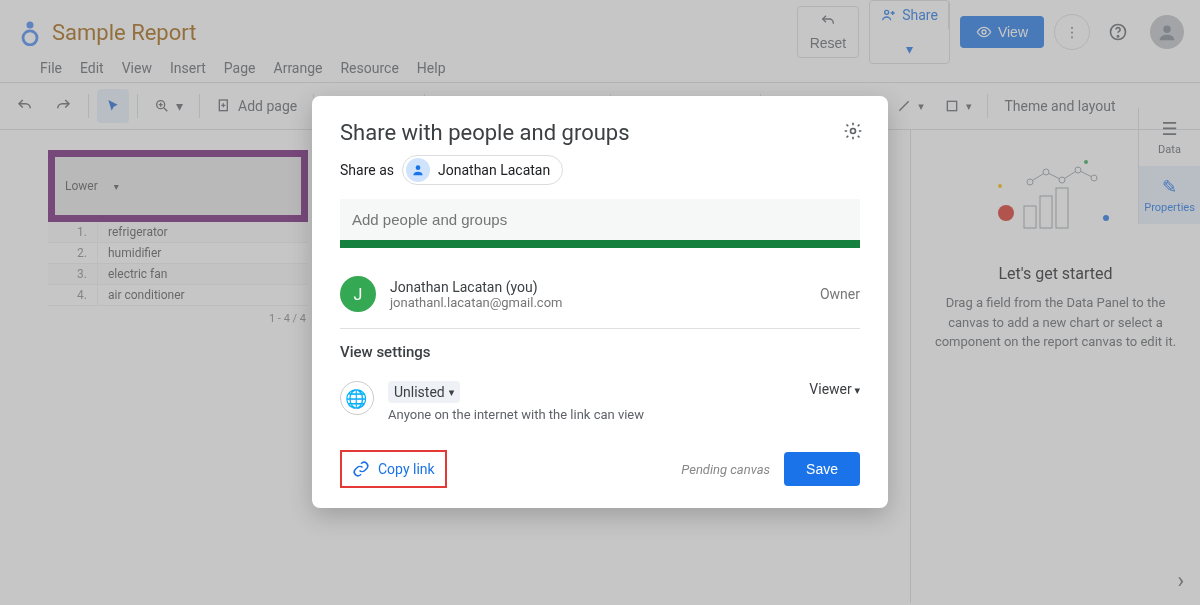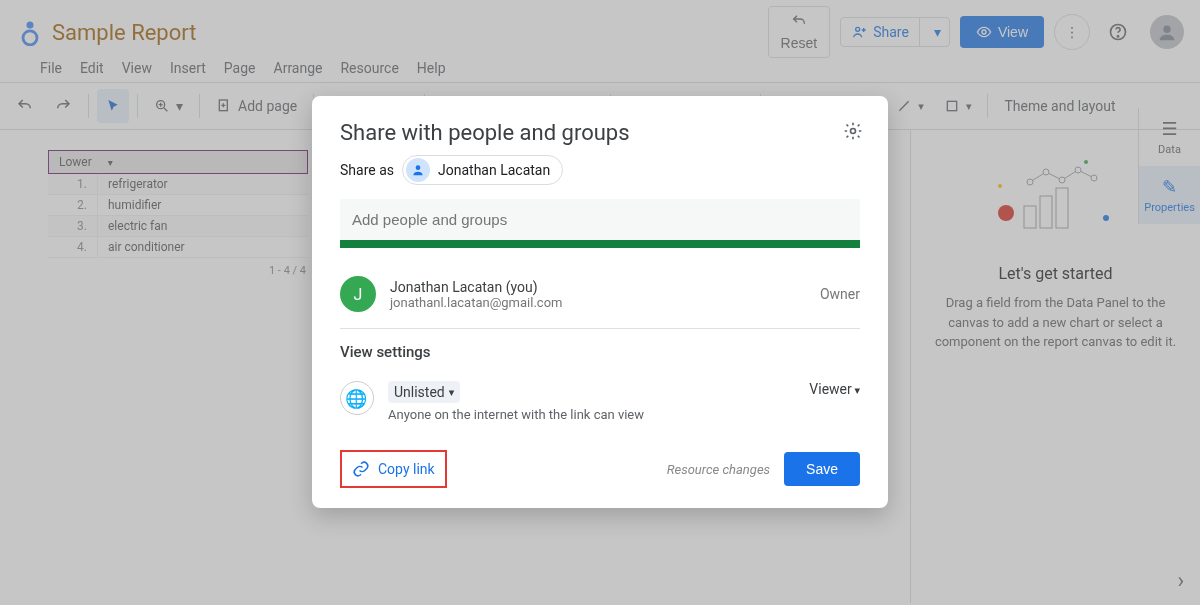--- a/index.html
+++ b/index.html
@@ -24,21 +24,21 @@
   .doc-title { font-size: 22px; color:#a16207; }
   .menubar { display:flex; gap:18px; font-size:14px; color:#5f6368; padding:4px 0 6px 40px; }
   .menubar span { cursor:pointer; }
   .header-right { display:flex; align-items:center; gap:10px; margin-left:auto; }
   .btn-outline {
     border:1px solid #dadce0; border-radius:4px;
     padding:6px 12px; display:flex; align-items:center; gap:6px;
     font-size:14px; color:#1a73e8; background:#fff; cursor:pointer;
   }
   .btn-outline.gray { color:#5f6368;flex-direction:column; }
-  .btn-outline.split { padding:0; }
+  .btn-outline.split { padding:0;flex-direction:column; }
   .btn-outline.split .lbl { padding:6px 10px; border-right:1px solid #dadce0; display:flex; align-items:center; gap:6px;}
   .btn-outline.split .caret { padding:6px 8px; }
   .btn-primary {
     border:none; border-radius:4px;
     padding:8px 16px; display:flex; align-items:center; gap:6px;
     font-size:14px; color:#fff; background:#1a73e8; cursor:pointer;
   }
   .icon-btn-round { width:36px; height:36px; border-radius:50%; border:1px solid #dadce0; display:flex; align-items:center; justify-content:center; color:#5f6368; cursor:pointer;}
   .icon-btn-plain { width:36px; height:36px; border-radius:50%; display:flex; align-items:center; justify-content:center; color:#5f6368; cursor:pointer;}
   .avatar-top { width:34px; height:34px; border-radius:50%; background:#bdc1c6; display:flex; align-items:center; justify-content:center; color:#fff; margin-left:4px;}
@@ -48,21 +48,21 @@
     border-top:1px solid #dadce0; border-bottom:1px solid #dadce0;
     height:48px; padding:0 8px; gap:4px; color:#5f6368;
   }
   .toolbar .tb { display:flex; align-items:center; gap:6px; padding:4px 8px; border-radius:4px; cursor:pointer; font-size:14px; height:34px;}
   .toolbar .sel { background:#e8f0fe; color:#1967d2; }
   .toolbar .sep { width:1px; height:24px; background:#dadce0; margin:0 4px; }
   
   .workspace { display:flex; height:calc(605px - 56px - 28px - 48px); }
   .canvas-area { flex:1; padding:20px 26px; background:#fff; position:relative;}
   .table-w { width:260px; background:#fff; margin-left:22px;}
-  .table-h { background:#e8e8e8; padding:4px 10px; font-size:12px; display:flex; align-items:center; gap:16px; border:1px solid #701a75; color:#555;}
+  .table-h { background:#e8e8e8; padding:22px 10px; font-size:12px; display:flex; align-items:center; gap:16px; border:7px solid #701a75; color:#555;}
   .table-r { display:flex; font-size:12px; border-bottom:1px solid #eee; color:#555;}
   .table-r:nth-child(even){background:#fafafa;}
   .table-r .n { width:50px; text-align:right; padding:3px 10px; border-right:1px solid #eee; color:#888;}
   .table-r .v { padding:3px 10px; }
   .table-f { text-align:right; font-size:11px; color:#888; padding:6px 2px; width:260px; margin-left:22px;}
   
   .rightpanel { width:290px; border-left:1px solid #dadce0; padding:18px; text-align:center; color:#5f6368;}
   .rp-title { font-size:16px; color:#202124; margin:16px 0 10px;}
   .rp-hint { font-size:13px; line-height:1.5; }
   .rp-art { height:100px; display:flex; align-items:center; justify-content:center;}
@@ -384,17 +384,17 @@
       <div class="role caret" style="color:#3c4043">Viewer</div>
     </div>
     <div class="modal-footer">
       <div class="copy-link">
         <svg width="18" height="18" viewBox="0 0 24 24" fill="none" stroke="#1a73e8" stroke-width="2">
             <path d="M10 14a5 5 0 007 0l3-3a5 5 0 00-7-7l-1 1"></path>
             <path d="M14 10a5 5 0 00-7 0l-3 3a5 5 0 007 7l1-1"></path>
           </svg>
         <span>Copy link</span>
       </div>
-      <div class="pending">Resource changes</div>
+      <div class="pending">Pending canvas</div>
       <button class="save-btn">Save</button>
     </div>
   </div>
 </div>
 
 </body></html>

